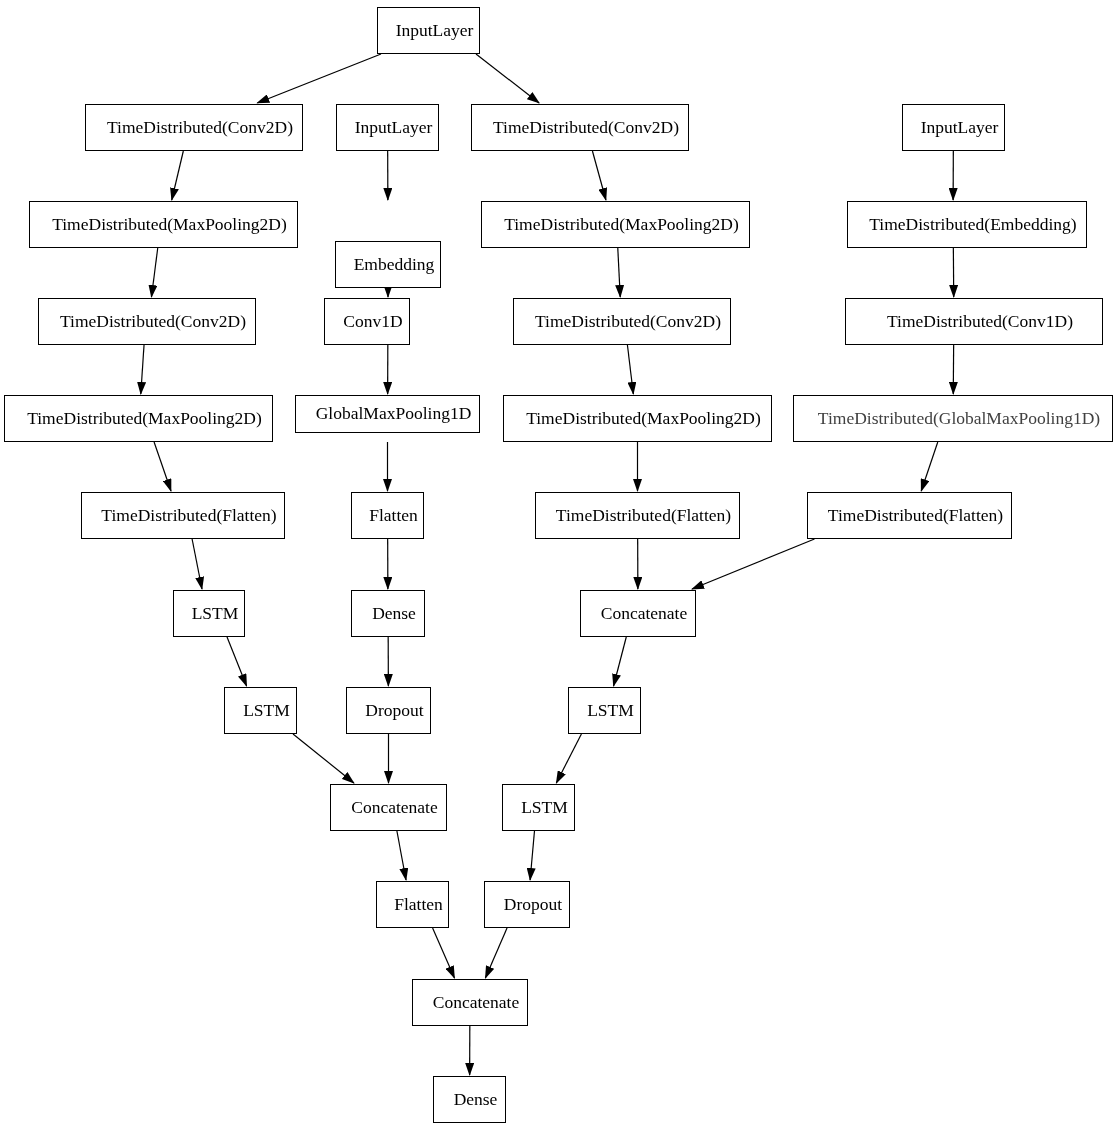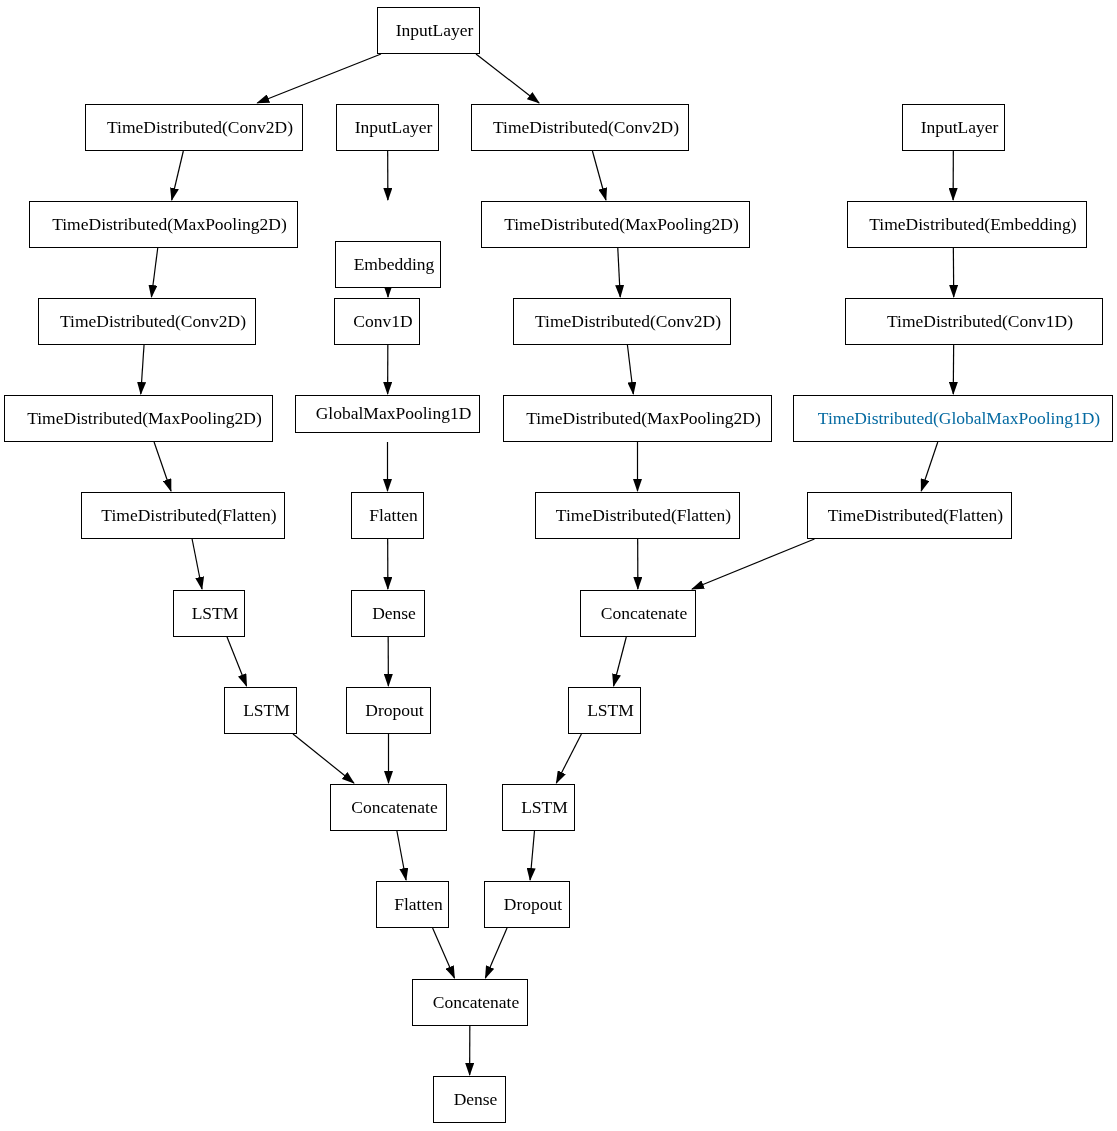--- a/index.html
+++ b/index.html
@@ -93,27 +93,27 @@
       <div class="node" style="left: 377px; top: 7px; width: 103px; height: 47px; border-color: rgb(0, 0, 0); background: rgb(255, 255, 255); color: rgb(0, 0, 0);">InputLayer</div>
       <div class="node" style="left: 85px; top: 104px; width: 218px; height: 47px; border-color: rgb(0, 0, 0); background: rgb(255, 255, 255); color: rgb(0, 0, 0);">TimeDistributed(Conv2D)</div>
       <div class="node" style="left: 336px; top: 104px; width: 103px; height: 47px; border-color: rgb(0, 0, 0); background: rgb(255, 255, 255); color: rgb(0, 0, 0);">InputLayer</div>
       <div class="node" style="left: 471px; top: 104px; width: 218px; height: 47px; border-color: rgb(0, 0, 0); background: rgb(255, 255, 255); color: rgb(0, 0, 0);">TimeDistributed(Conv2D)</div>
       <div class="node" style="left: 902px; top: 104px; width: 103px; height: 47px; border-color: rgb(0, 0, 0); background: rgb(255, 255, 255); color: rgb(0, 0, 0);">InputLayer</div>
       <div class="node" style="left: 29px; top: 201px; width: 269px; height: 47px; border-color: rgb(0, 0, 0); background: rgb(255, 255, 255); color: rgb(0, 0, 0);">TimeDistributed(MaxPooling2D)</div>
       <div class="node" style="left: 335px; top: 201px; width: 106px; height: 47px; border-color: rgb(0, 0, 0); background: rgb(255, 255, 255); color: rgb(0, 0, 0); margin-top: 40px;">Embedding</div>
       <div class="node" style="left: 481px; top: 201px; width: 269px; height: 47px; border-color: rgb(0, 0, 0); background: rgb(255, 255, 255); color: rgb(0, 0, 0);">TimeDistributed(MaxPooling2D)</div>
       <div class="node" style="left: 833px; top: 201px; width: 240px; height: 47px; border-color: rgb(0, 0, 0); background: rgb(255, 255, 255); color: rgb(0, 0, 0); margin-left: 14px;">TimeDistributed(Embedding)</div>
       <div class="node" style="left: 38px; top: 298px; width: 218px; height: 47px; border-color: rgb(0, 0, 0); background: rgb(255, 255, 255); color: rgb(0, 0, 0);">TimeDistributed(Conv2D)</div>
-      <div class="node" style="left: 334px; top: 298px; width: 86px; height: 47px; border-color: rgb(0, 0, 0); background: rgb(255, 255, 255); color: rgb(0, 0, 0);">Conv1D</div>
+      <div class="node" style="left: 324px; top: 298px; width: 86px; height: 47px; border-color: rgb(0, 0, 0); background: rgb(255, 255, 255); color: rgb(0, 0, 0);">Conv1D</div>
       <div class="node" style="left: 513px; top: 298px; width: 218px; height: 47px; border-color: rgb(0, 0, 0); background: rgb(255, 255, 255); color: rgb(0, 0, 0);">TimeDistributed(Conv2D)</div>
       <div class="node" style="left: 845px; top: 298px; width: 258px; height: 47px; border-color: rgb(0, 0, 0); background: rgb(255, 255, 255); color: rgb(0, 0, 0);">TimeDistributed(Conv1D)</div>
       <div class="node" style="left: 4px; top: 395px; width: 269px; height: 47px; border-color: rgb(0, 0, 0); background: rgb(255, 255, 255); color: rgb(0, 0, 0);">TimeDistributed(MaxPooling2D)</div>
       <div class="node" style="left: 295px; top: 395px; width: 185px; height: 38px; border-color: rgb(0, 0, 0); background: rgb(255, 255, 255); color: rgb(0, 0, 0);">GlobalMaxPooling1D</div>
       <div class="node" style="left: 503px; top: 395px; width: 269px; height: 47px; border-color: rgb(0, 0, 0); background: rgb(255, 255, 255); color: rgb(0, 0, 0);">TimeDistributed(MaxPooling2D)</div>
-      <div class="node" style="left: 793px; top: 395px; width: 320px; height: 47px; border-color: rgb(0, 0, 0); background: rgb(255, 255, 255); color: #0369a1; font-family: Liberation Serif, serif;">TimeDistributed(GlobalMaxPooling1D)</div>
+      <div class="node" style="left: 793px; top: 395px; width: 320px; height: 47px; border-color: rgb(0, 0, 0); background: rgb(255, 255, 255); color: #404040; font-family: Liberation Serif, serif;">TimeDistributed(GlobalMaxPooling1D)</div>
       <div class="node" style="left: 81px; top: 492px; width: 204px; height: 47px; border-color: rgb(0, 0, 0); background: rgb(255, 255, 255); color: rgb(0, 0, 0);">TimeDistributed(Flatten)</div>
       <div class="node" style="left: 351px; top: 492px; width: 73px; height: 47px; border-color: rgb(0, 0, 0); background: rgb(255, 255, 255); color: rgb(0, 0, 0);">Flatten</div>
       <div class="node" style="left: 535px; top: 492px; width: 205px; height: 47px; border-color: rgb(0, 0, 0); background: rgb(255, 255, 255); color: rgb(0, 0, 0);">TimeDistributed(Flatten)</div>
       <div class="node" style="left: 807px; top: 492px; width: 205px; height: 47px; border-color: rgb(0, 0, 0); background: rgb(255, 255, 255); color: rgb(0, 0, 0);">TimeDistributed(Flatten)</div>
       <div class="node" style="left: 173px; top: 590px; width: 72px; height: 47px; border-color: rgb(0, 0, 0); background: rgb(255, 255, 255); color: rgb(0, 0, 0);">LSTM</div>
       <div class="node" style="left: 351px; top: 590px; width: 74px; height: 47px; border-color: rgb(0, 0, 0); background: rgb(255, 255, 255); color: rgb(0, 0, 0);">Dense</div>
       <div class="node" style="left: 580px; top: 590px; width: 116px; height: 47px; border-color: rgb(0, 0, 0); background: rgb(255, 255, 255); color: rgb(0, 0, 0);">Concatenate</div>
       <div class="node" style="left: 224px; top: 687px; width: 73px; height: 47px; border-color: rgb(0, 0, 0); background: rgb(255, 255, 255); color: rgb(0, 0, 0);">LSTM</div>
       <div class="node" style="left: 346px; top: 687px; width: 85px; height: 47px; border-color: rgb(0, 0, 0); background: rgb(255, 255, 255); color: rgb(0, 0, 0);">Dropout</div>
       <div class="node" style="left: 568px; top: 687px; width: 73px; height: 47px; border-color: rgb(0, 0, 0); background: rgb(255, 255, 255); color: rgb(0, 0, 0);">LSTM</div>

